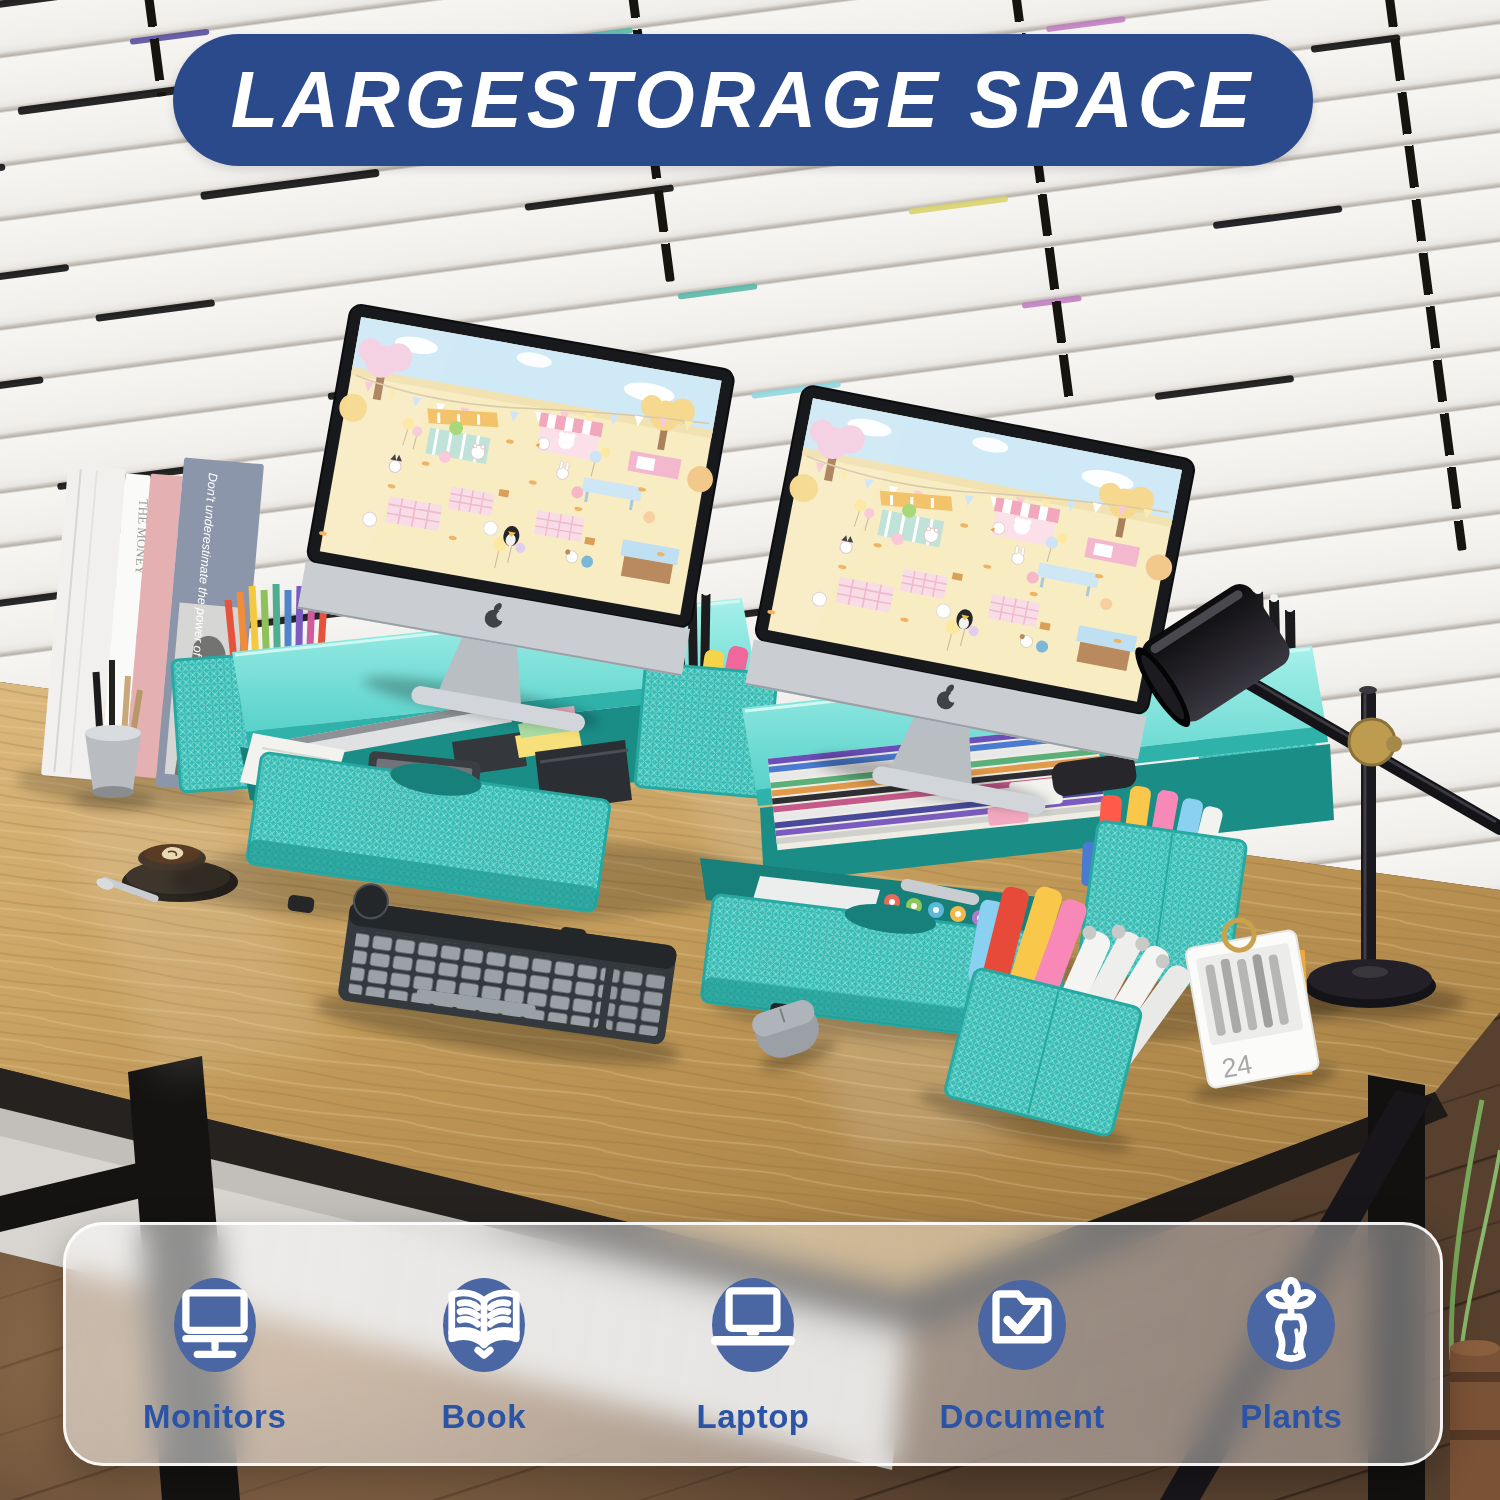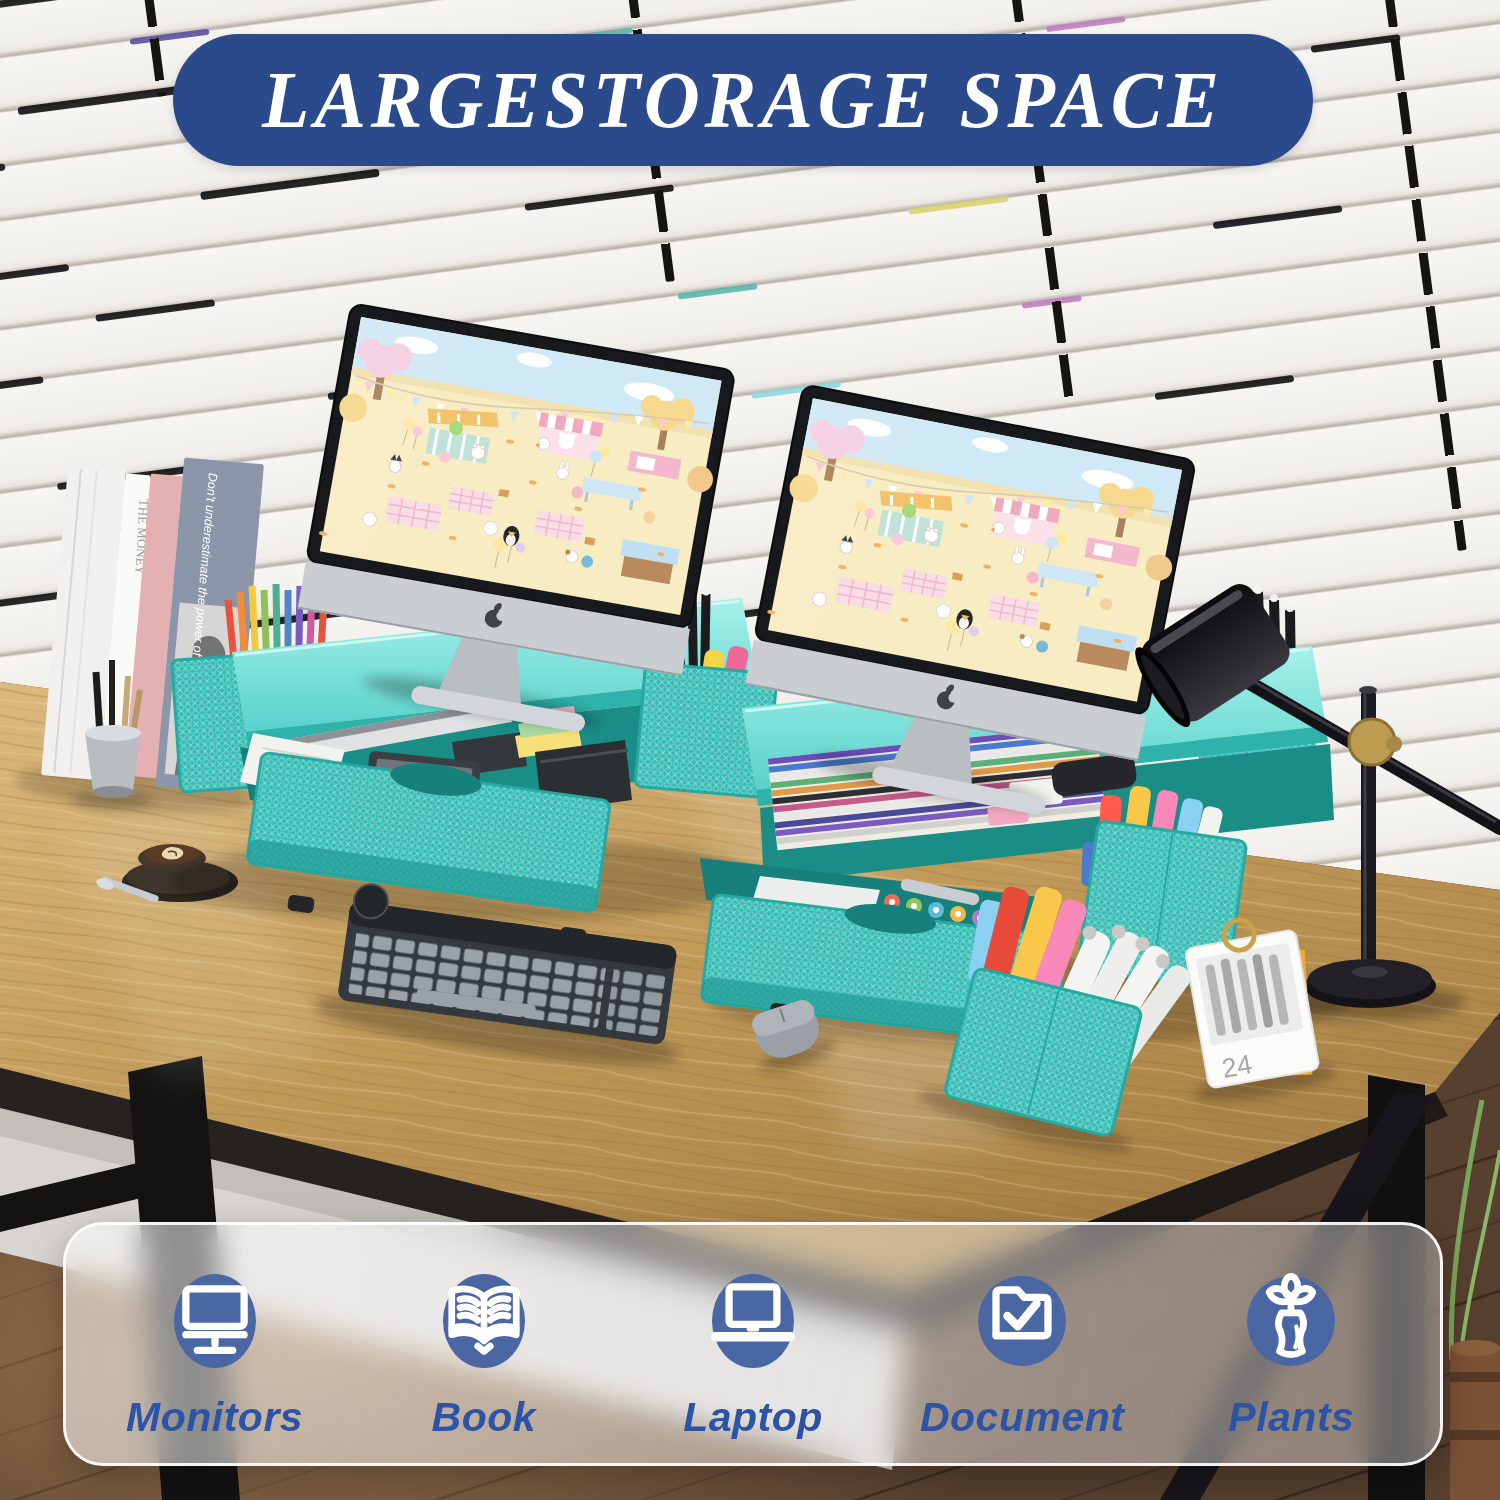--- a/index.html
+++ b/index.html
@@ -11,38 +11,38 @@
           background:repeating-linear-gradient(180deg,
             #f7f5f2 0px,#f1efec 40px,#e9e6e2 47px,#c9c3bd 50px,#b7b1aa 52px,#f7f5f2 54px);}
   .blinds i{position:absolute;border-radius:3px;opacity:.9;display:block;}
   .blinds .s{position:absolute;top:0;width:9px;border-radius:2px;
              background:repeating-linear-gradient(180deg,#16140f 0 42px,rgba(0,0,0,0) 42px 54px);}
   
   .scene{position:absolute;left:0;top:0;}
   
   .banner{position:absolute;left:173px;top:34px;width:1140px;height:132px;
           background:#2a4a8c;border-radius:66px;display:flex;align-items:center;justify-content:center;
-          box-shadow:0 4px 10px rgba(0,0,0,.12);font-family:Liberation Serif, serif;}
+          box-shadow:0 4px 10px rgba(0,0,0,.12);}
   .banner span{color:#fff;font-size:80px;font-weight:bold;font-style:italic;
                letter-spacing:5px;transform:scaleX(.97);white-space:nowrap;}
   
   .panel{position:absolute;left:63px;top:1222px;width:1374px;height:238px;border-radius:40px;
          background:linear-gradient(100deg,rgba(255,255,255,.55),rgba(238,238,240,.38));
          border:3px solid rgba(255,255,255,.9);
          backdrop-filter:blur(15px) saturate(1.05);-webkit-backdrop-filter:blur(15px);
          box-shadow:0 12px 36px rgba(0,0,0,.28);
          display:flex;align-items:center;}
   .features{display:flex;width:100%;justify-content:space-around;align-items:center;padding:0 14px;}
   .feature{display:flex;flex-direction:column;align-items:center;width:200px;}
   .icon-wrap{position:relative;width:132px;height:136px;}
   .badge{position:absolute;left:50%;top:54%;width:82px;height:94px;
          transform:translate(-50%,-50%);background:#4a67a3;border-radius:50%;}
   .badge.round{width:88px;height:90px;}
   .icon-wrap svg{position:absolute;left:50%;top:50%;transform:translate(-50%,-50%);}
-  .flabel{margin-top:10px;font-size:41px;font-weight:bold;font-style:italic;
+  .flabel{margin-top:10px;font-size:33px;font-weight:bold;
           color:#2b54a6;letter-spacing:.5px;}
 </style>
 </head>
 <body>
 
 <div class="stage">
 
   <div class="blinds">
 
     <i style="left:90px;top:104px;width:180px;height:7px;background:#111111"></i>

